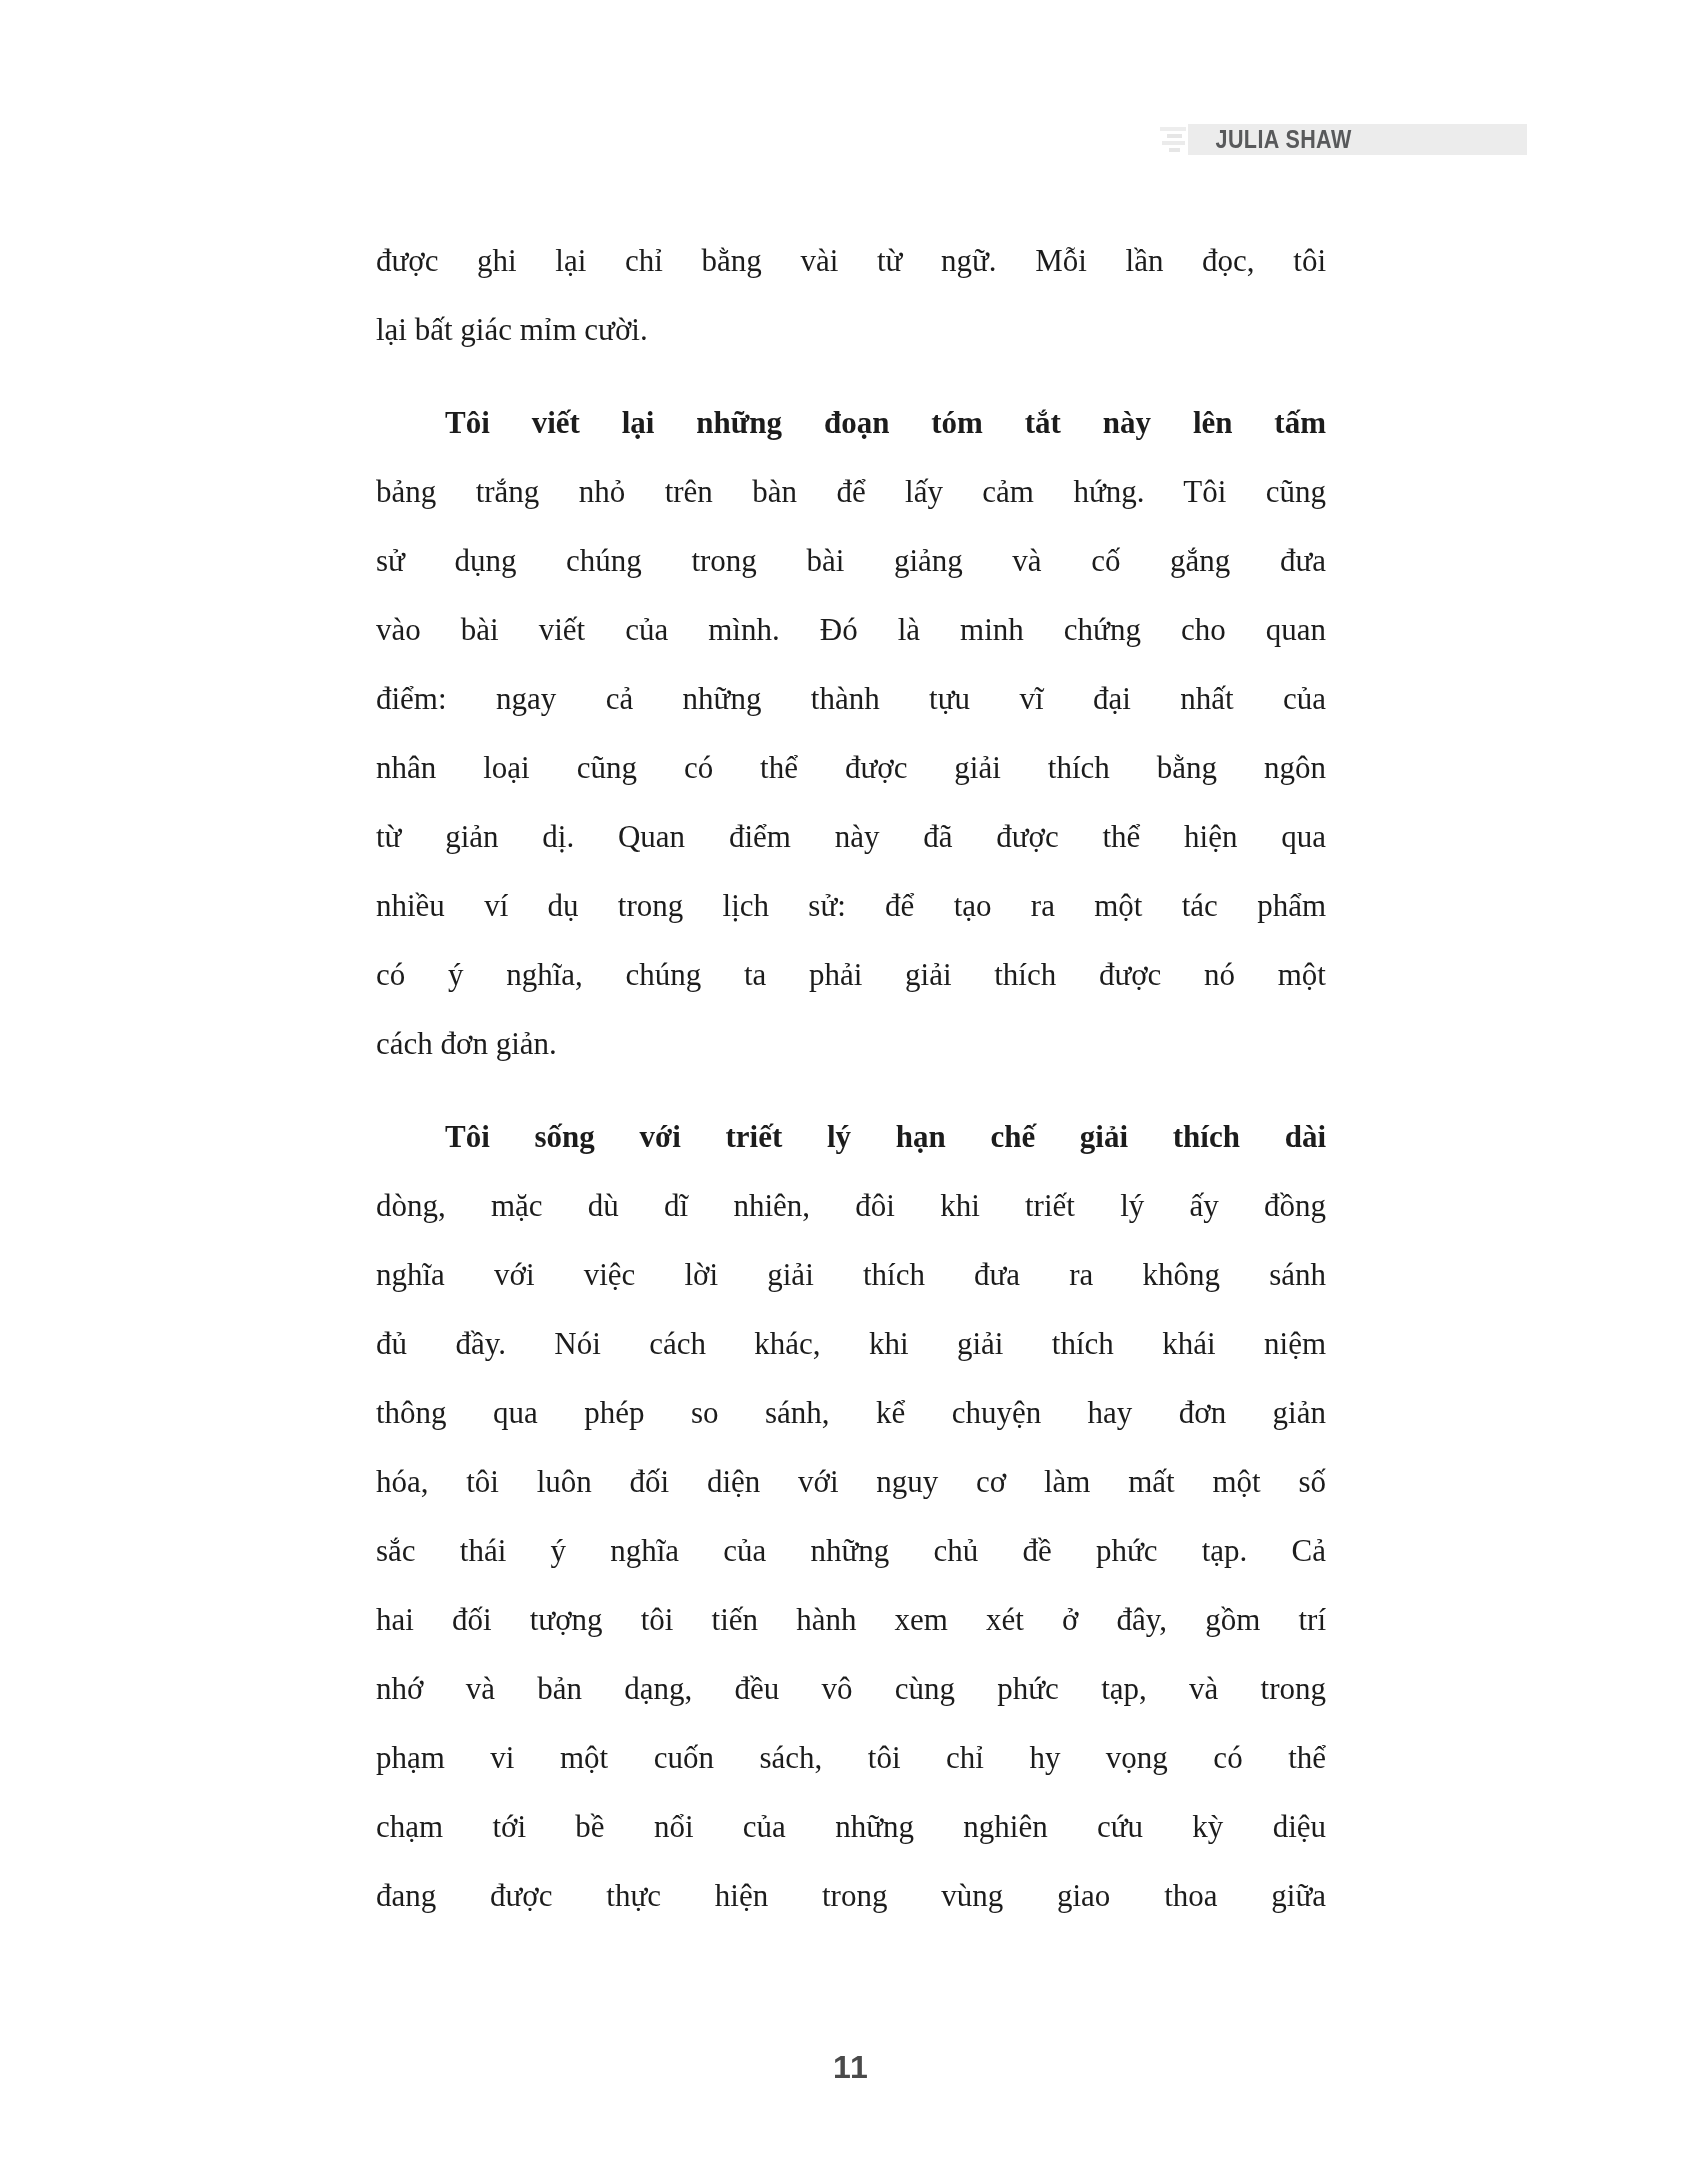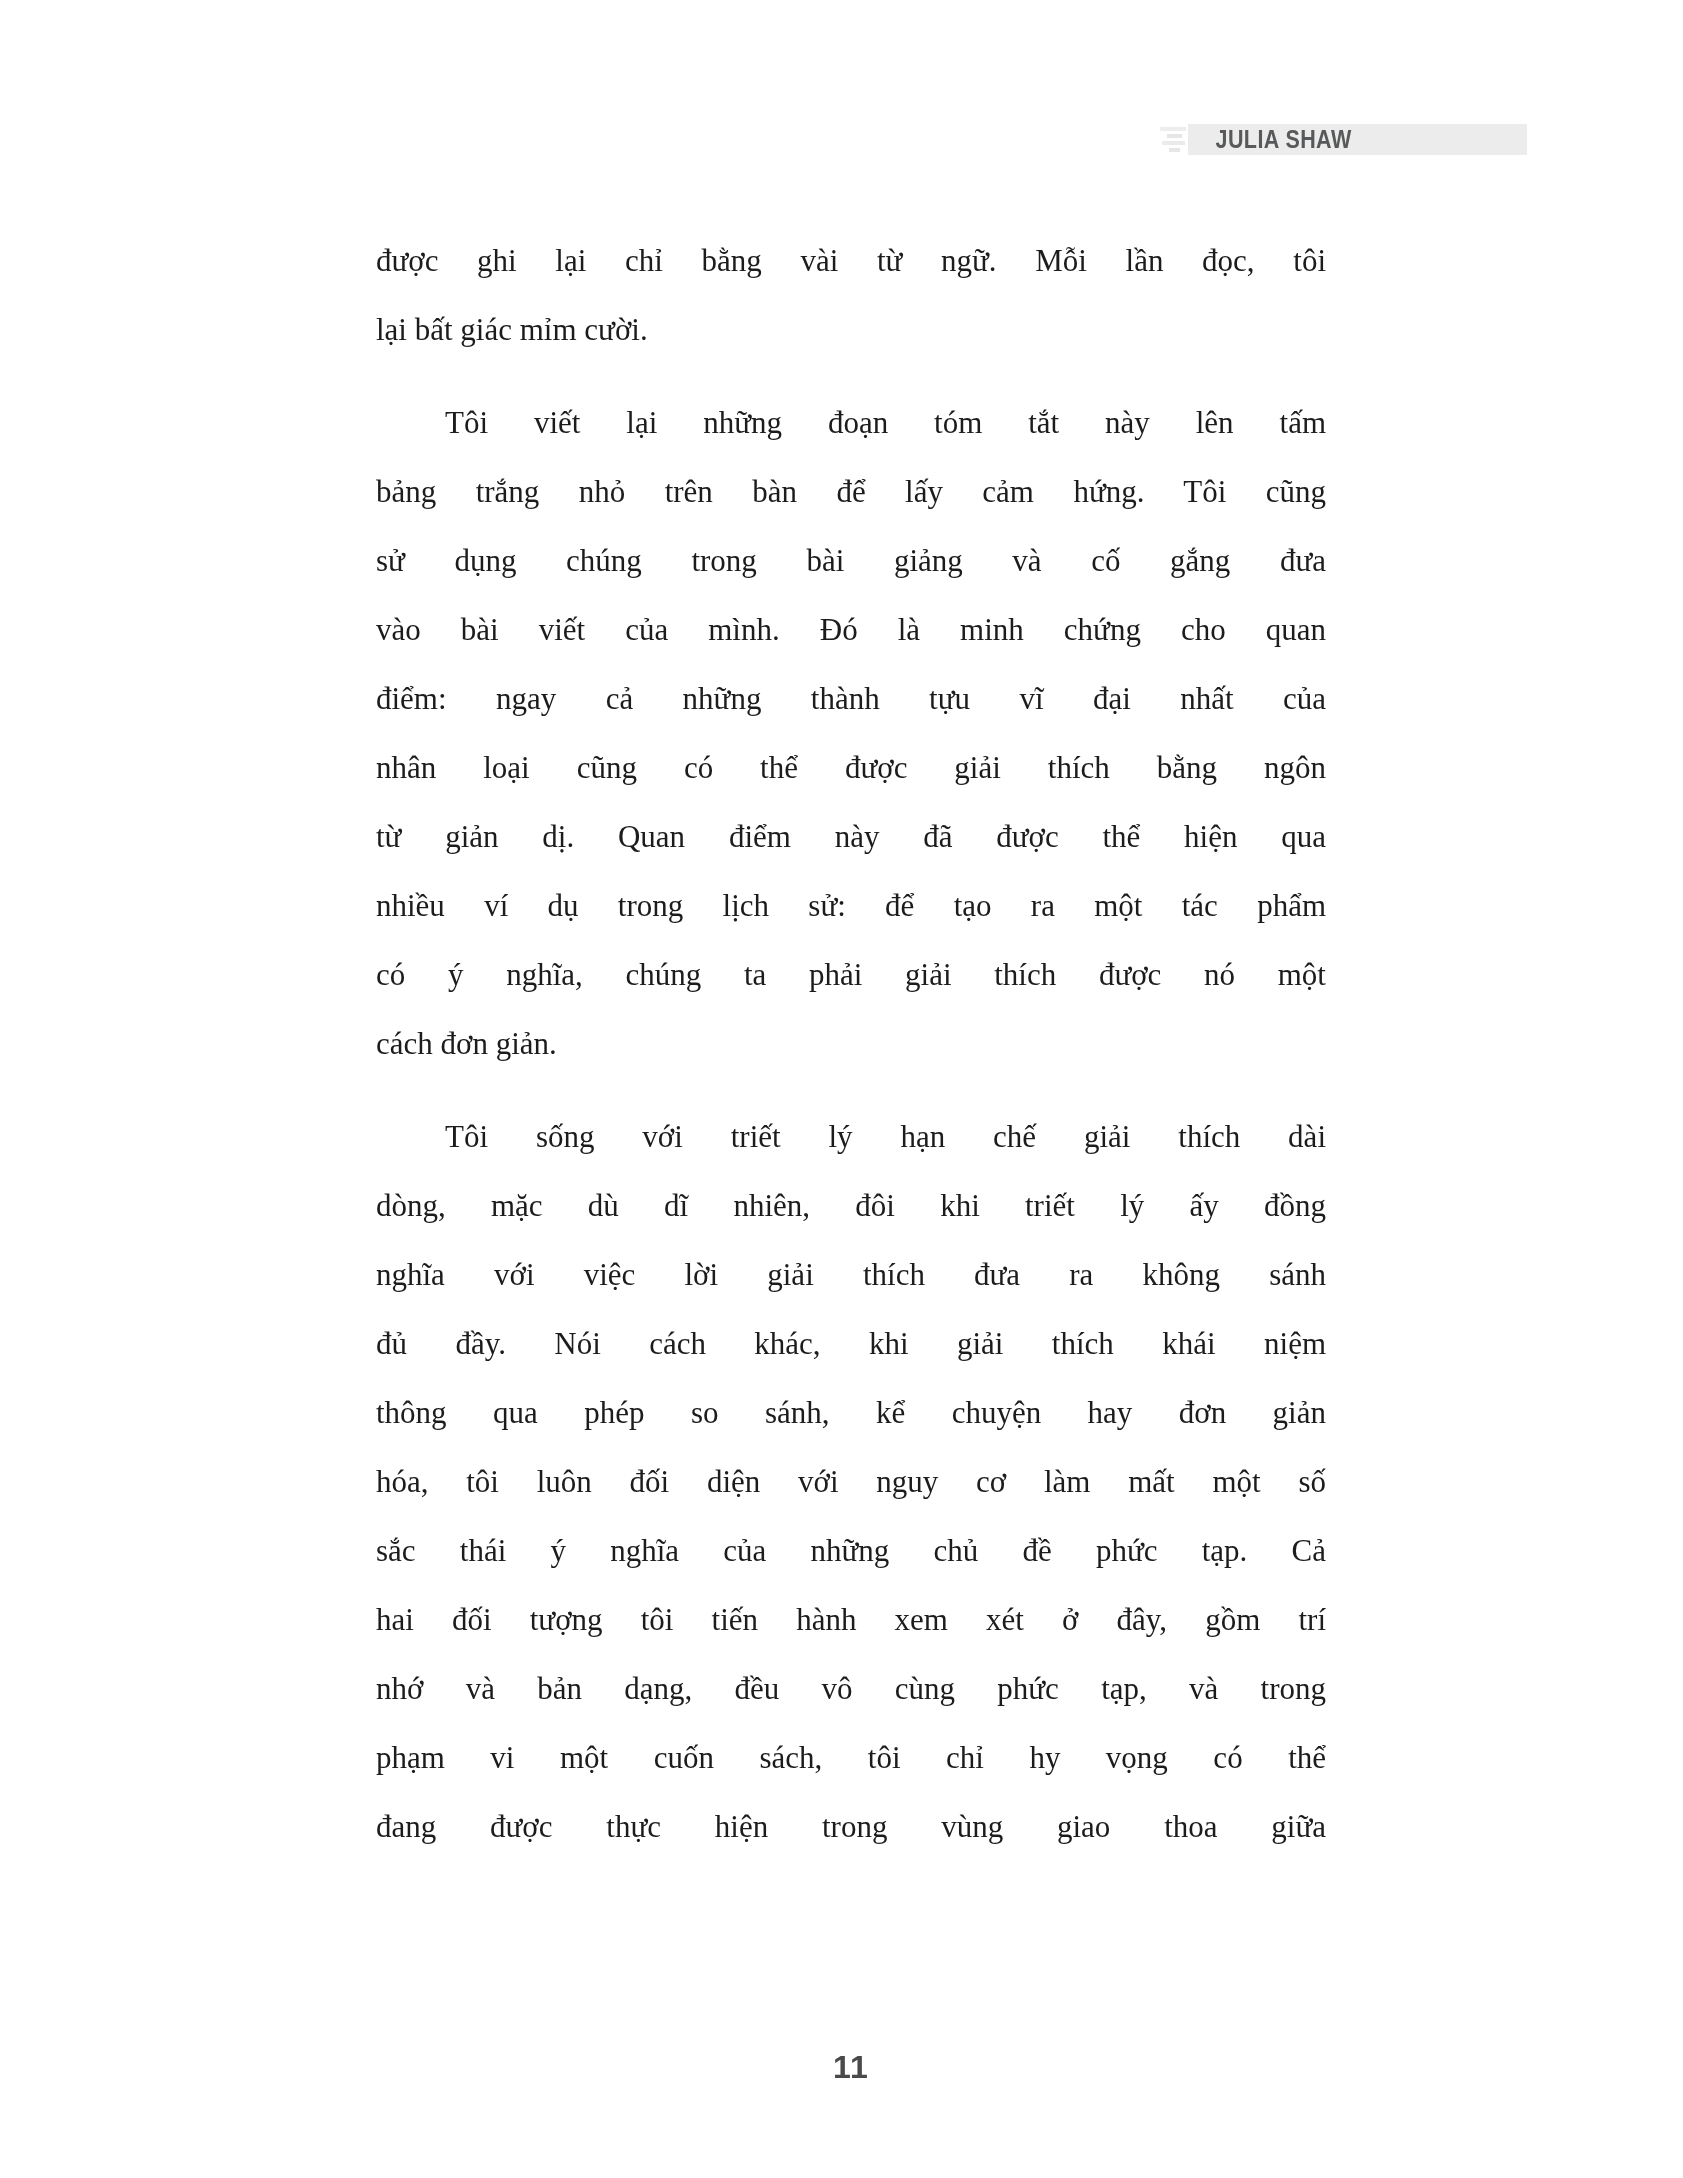--- a/index.html
+++ b/index.html
@@ -64,20 +64,21 @@
   .line {
     text-align: justify;
     text-align-last: justify;
   }
   .line.end {
     text-align: left;
     text-align-last: left;
   }
   .line.indent {
     padding-left: 69px;
+    font-weight: bold;
   }
 
   
   .folio {
     position: absolute;
     left: 376px;
     top: 2026px;
     width: 950px;
     text-align: center;
     font-family: "Liberation Sans", sans-serif;
@@ -125,20 +126,21 @@
       <span class="line indent" style="display:block">Tôi sống với triết lý hạn chế giải thích dài</span>
       <span class="line" style="display:block">dòng, mặc dù dĩ nhiên, đôi khi triết lý ấy đồng</span>
       <span class="line" style="display:block">nghĩa với việc lời giải thích đưa ra không sánh</span>
       <span class="line" style="display:block">đủ đầy. Nói cách khác, khi giải thích khái niệm</span>
       <span class="line" style="display:block">thông qua phép so sánh, kể chuyện hay đơn giản</span>
       <span class="line" style="display:block">hóa, tôi luôn đối diện với nguy cơ làm mất một số</span>
       <span class="line" style="display:block">sắc thái ý nghĩa của những chủ đề phức tạp. Cả</span>
       <span class="line" style="display:block">hai đối tượng tôi tiến hành xem xét ở đây, gồm trí</span>
       <span class="line" style="display:block">nhớ và bản dạng, đều vô cùng phức tạp, và trong</span>
       <span class="line" style="display:block">phạm vi một cuốn sách, tôi chỉ hy vọng có thể</span>
+      <span class="line" style="display:block">chạm tới bề nổi của những nghiên cứu kỳ diệu</span>
       <span class="line" style="display:block">đang được thực hiện trong vùng giao thoa giữa</span>
     </p>
 
   </div>
 
   <div class="folio">11</div>
 
 </div>
 
 

